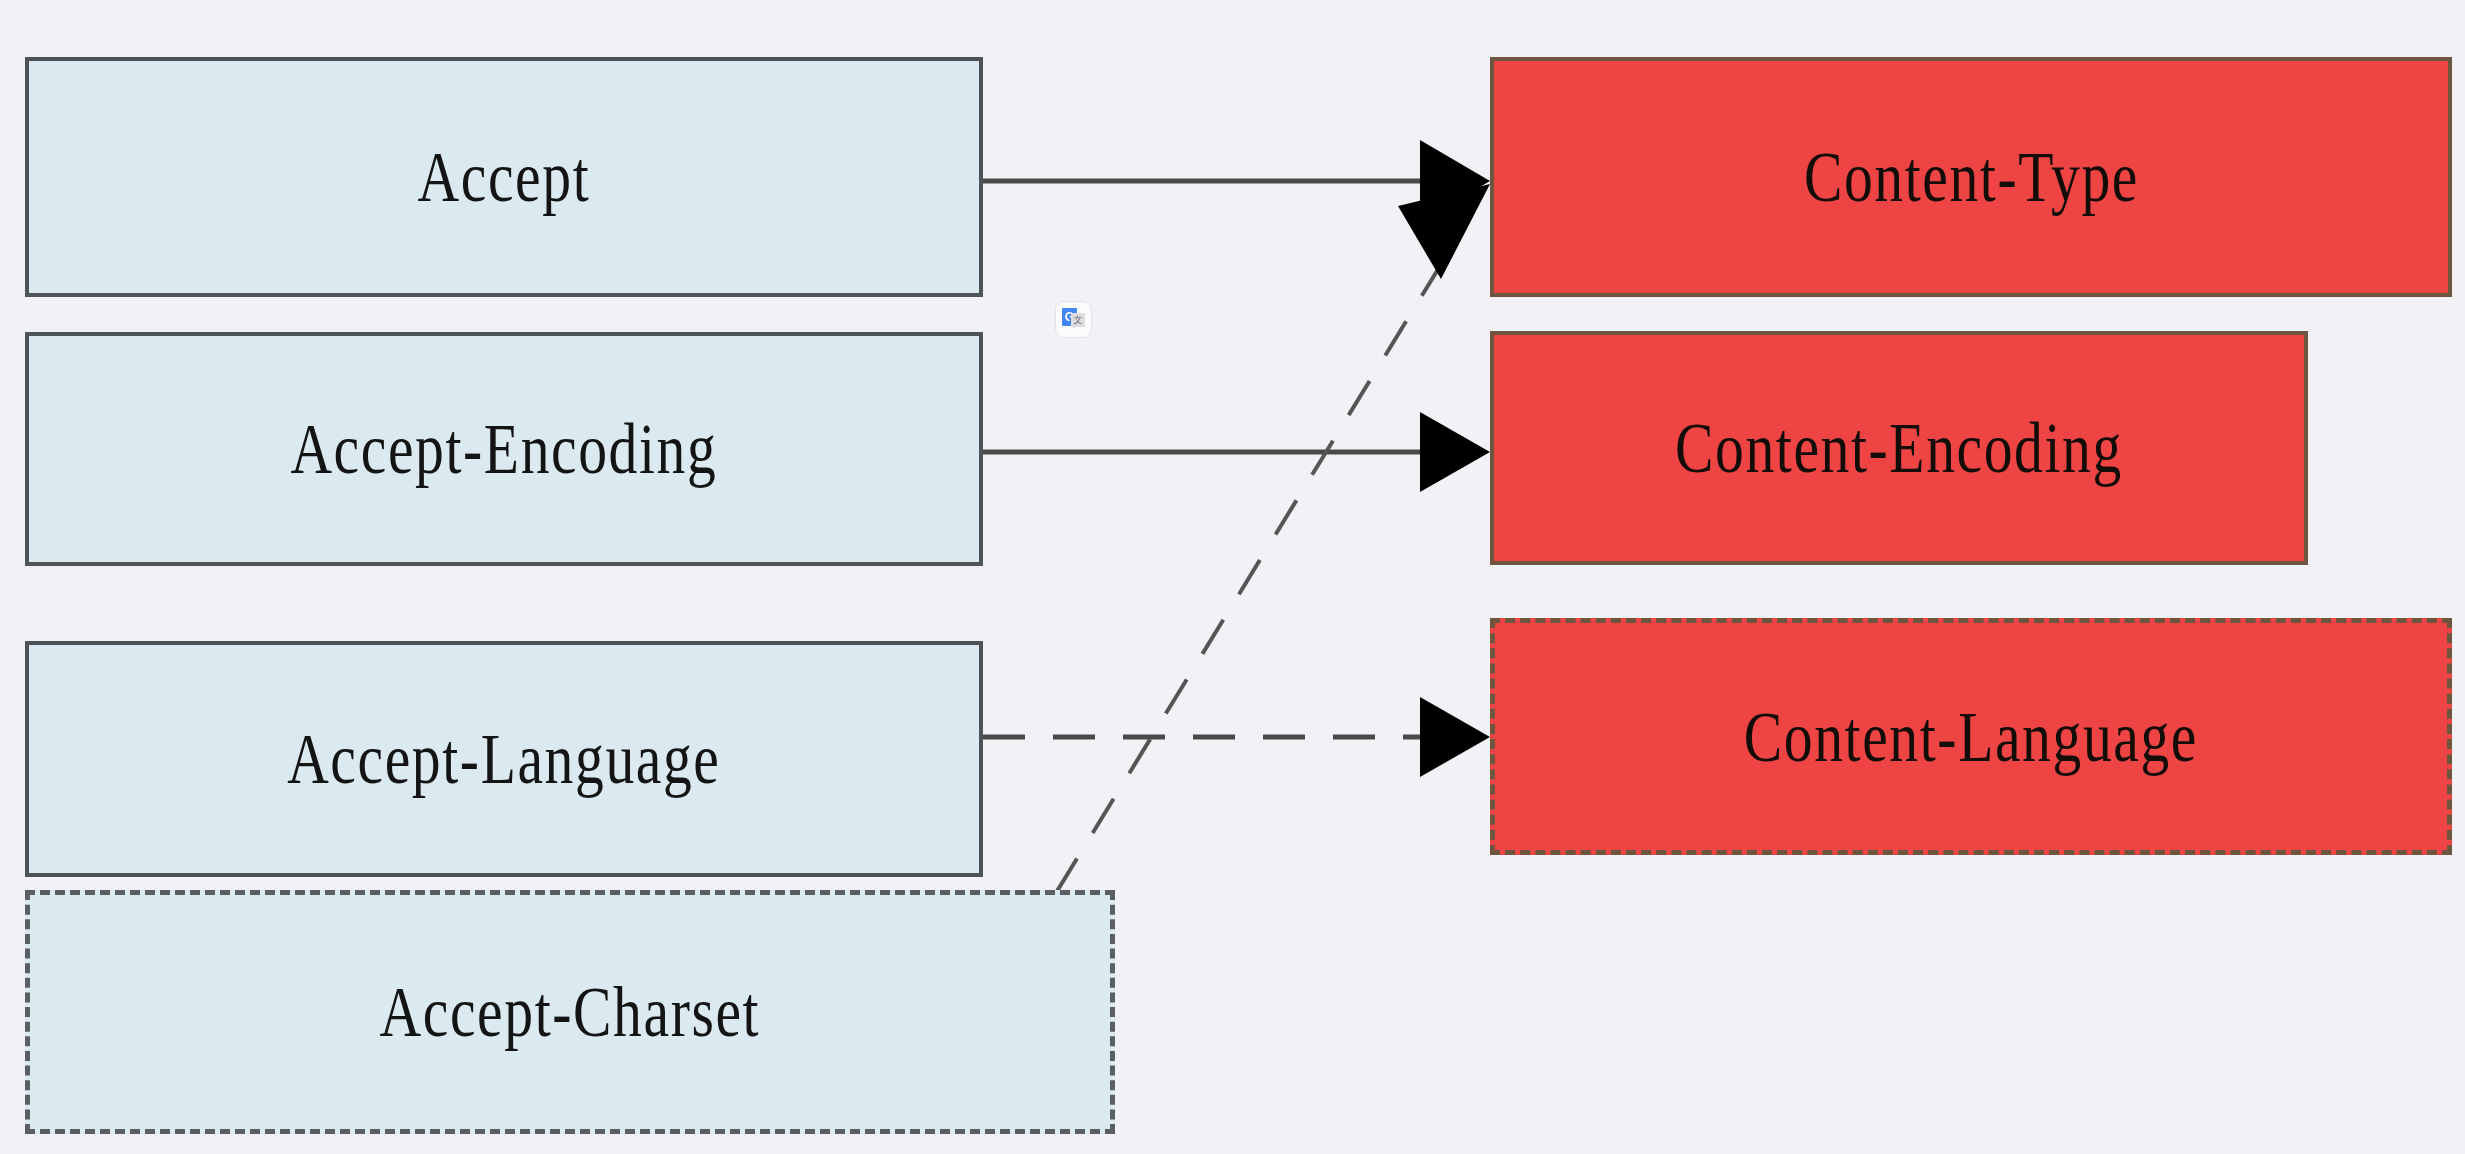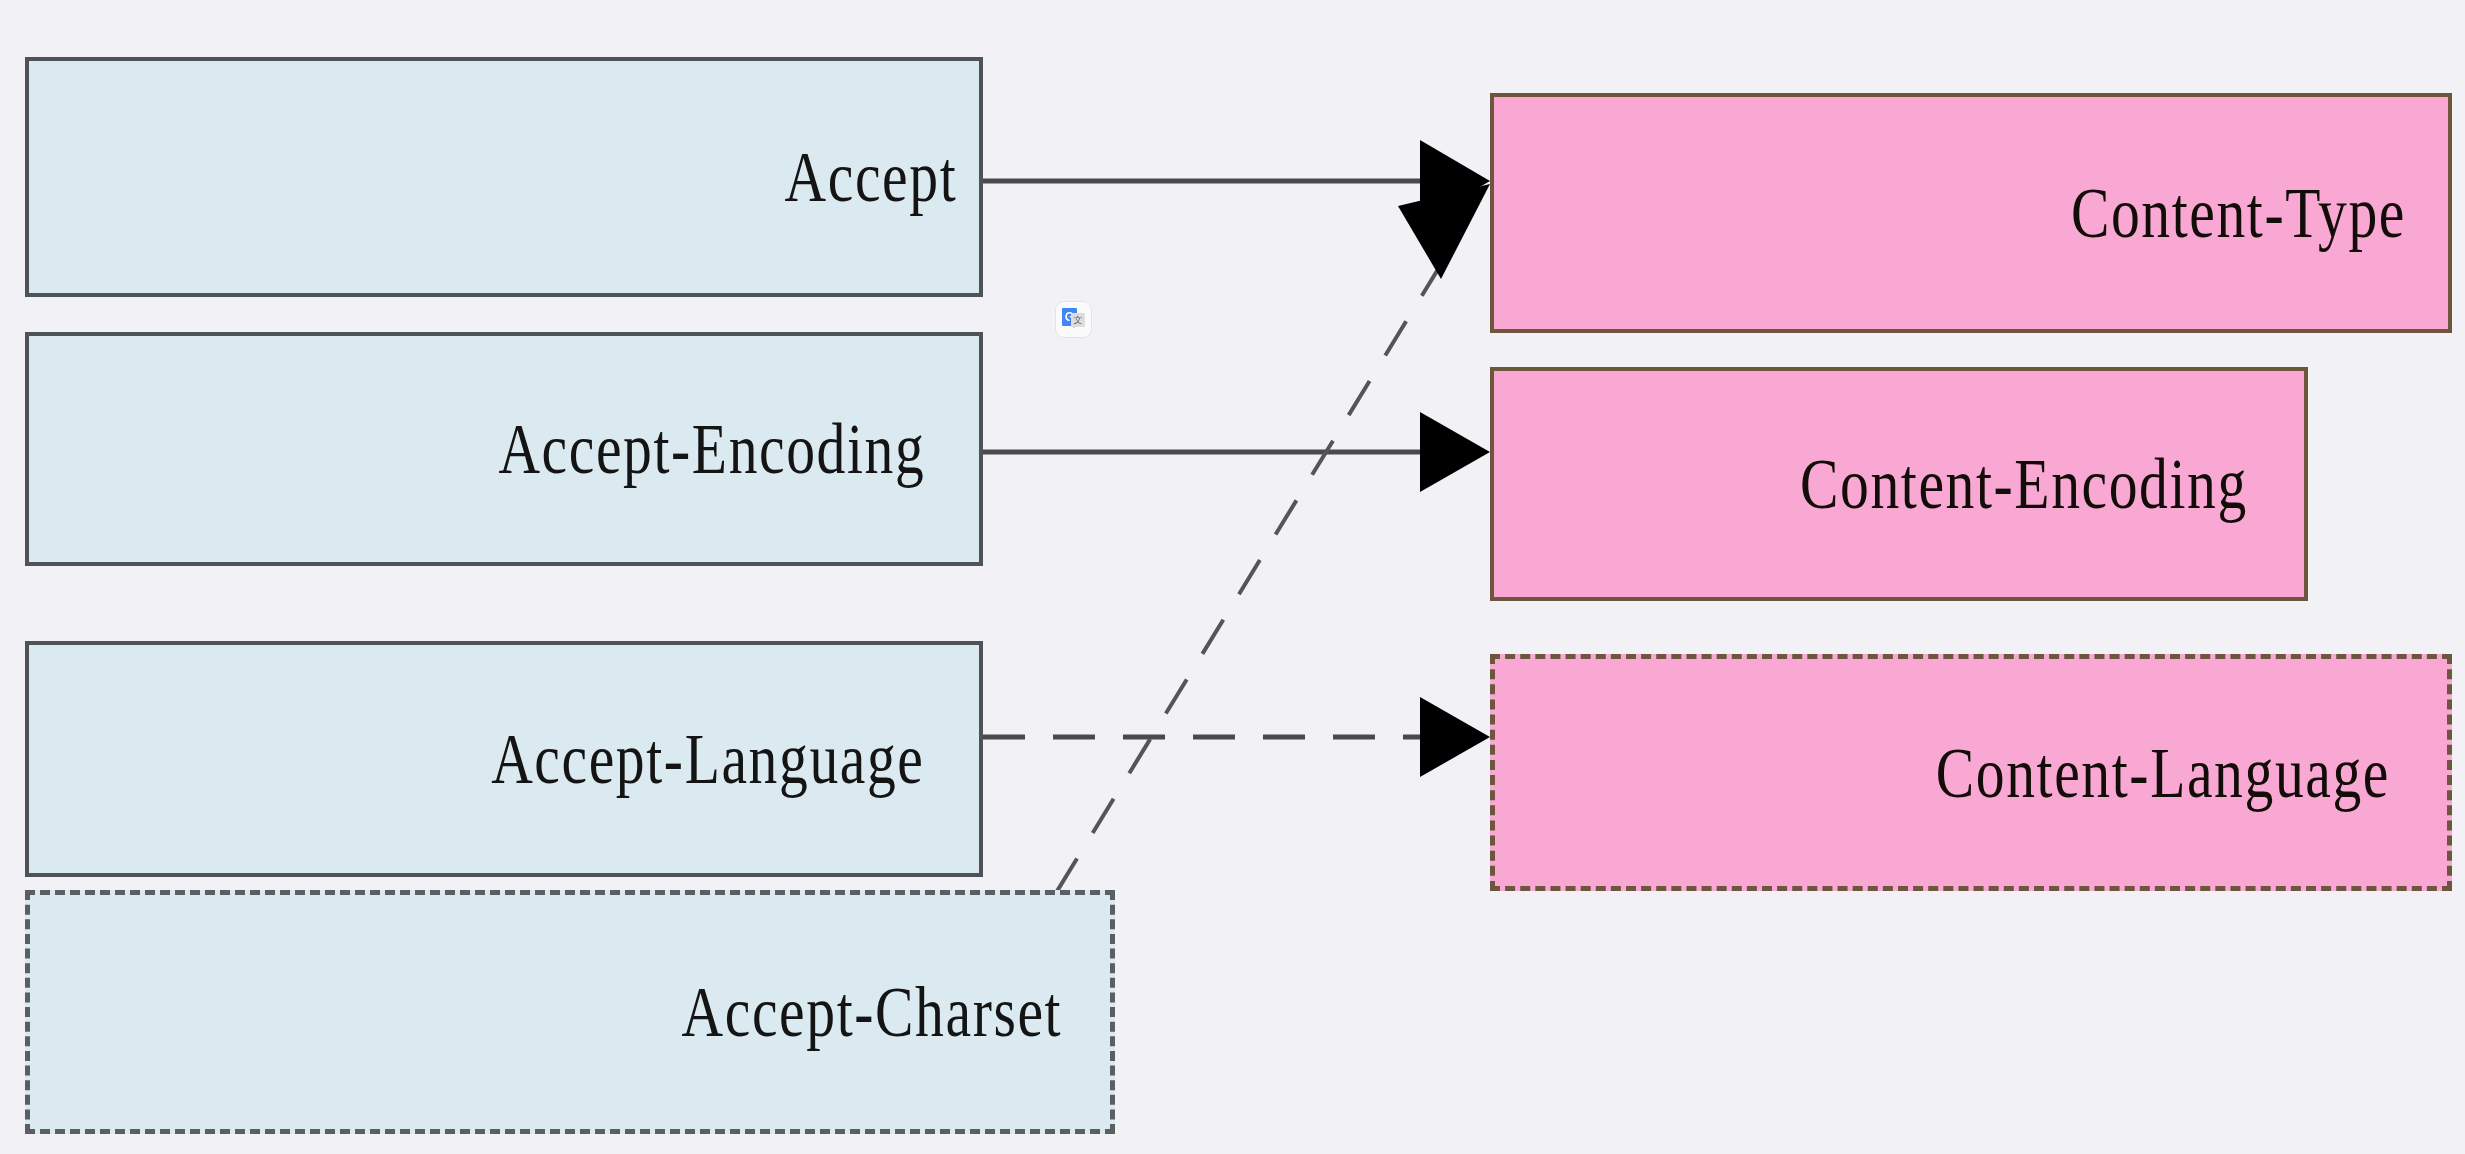--- a/index.html
+++ b/index.html
@@ -18,21 +18,21 @@
     background: #f2f1f5;
     overflow: hidden;
   }
 
   
   .node {
     position: absolute;
     box-sizing: border-box;
     display: flex;
     align-items: center;
-    justify-content: flex-end;
+    justify-content: center;
     text-align: center;
     line-height: 1;
   }
   .node .label {
     font-family: "Liberation Serif", "DejaVu Serif", serif;
     font-size: 72px;
     letter-spacing: 2px;
     color: #15110e;
     transform: scaleX(0.80);
     transform-origin: center center;
@@ -44,23 +44,22 @@
     background: #dbeaf0;
     border: 4px solid #4d5357;
   }
   .node.request.dashed {
     border-style: dashed;
     border-width: 5px;
     border-color: #595f63;
     background: #dbeaf0;
   }
   .node.response {
-    background: #f9a8d4;
+    background: #ef4444;
     border: 4px solid #6e553e;
-    margin-top: 36px;
   }
   .node.response.dashed {
     border-style: dashed;
     border-width: 5px;
     border-color: #6e553e;
   }
   .node.request .label { color: #141414; }
   .node.response .label { color: #120d08; }
 
   

